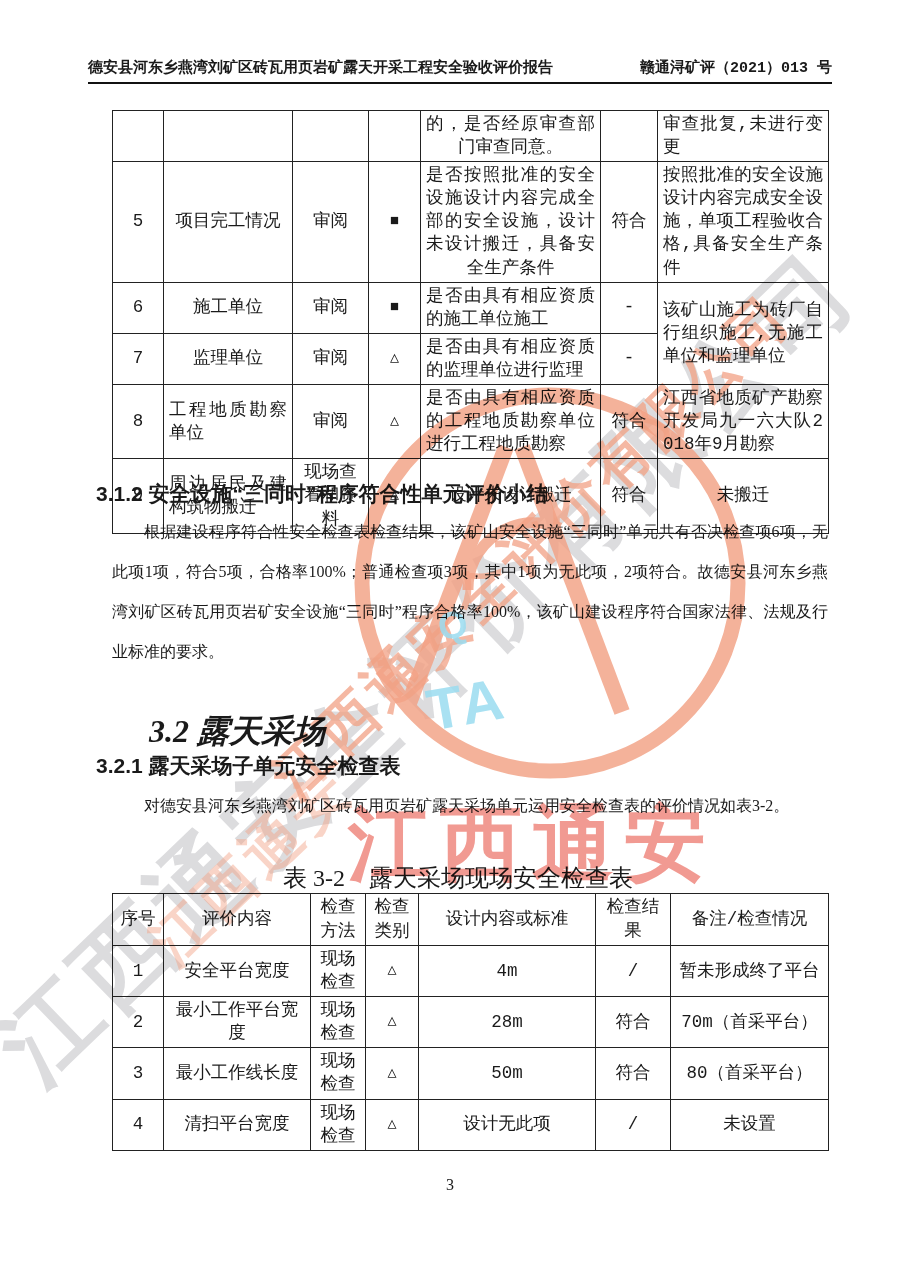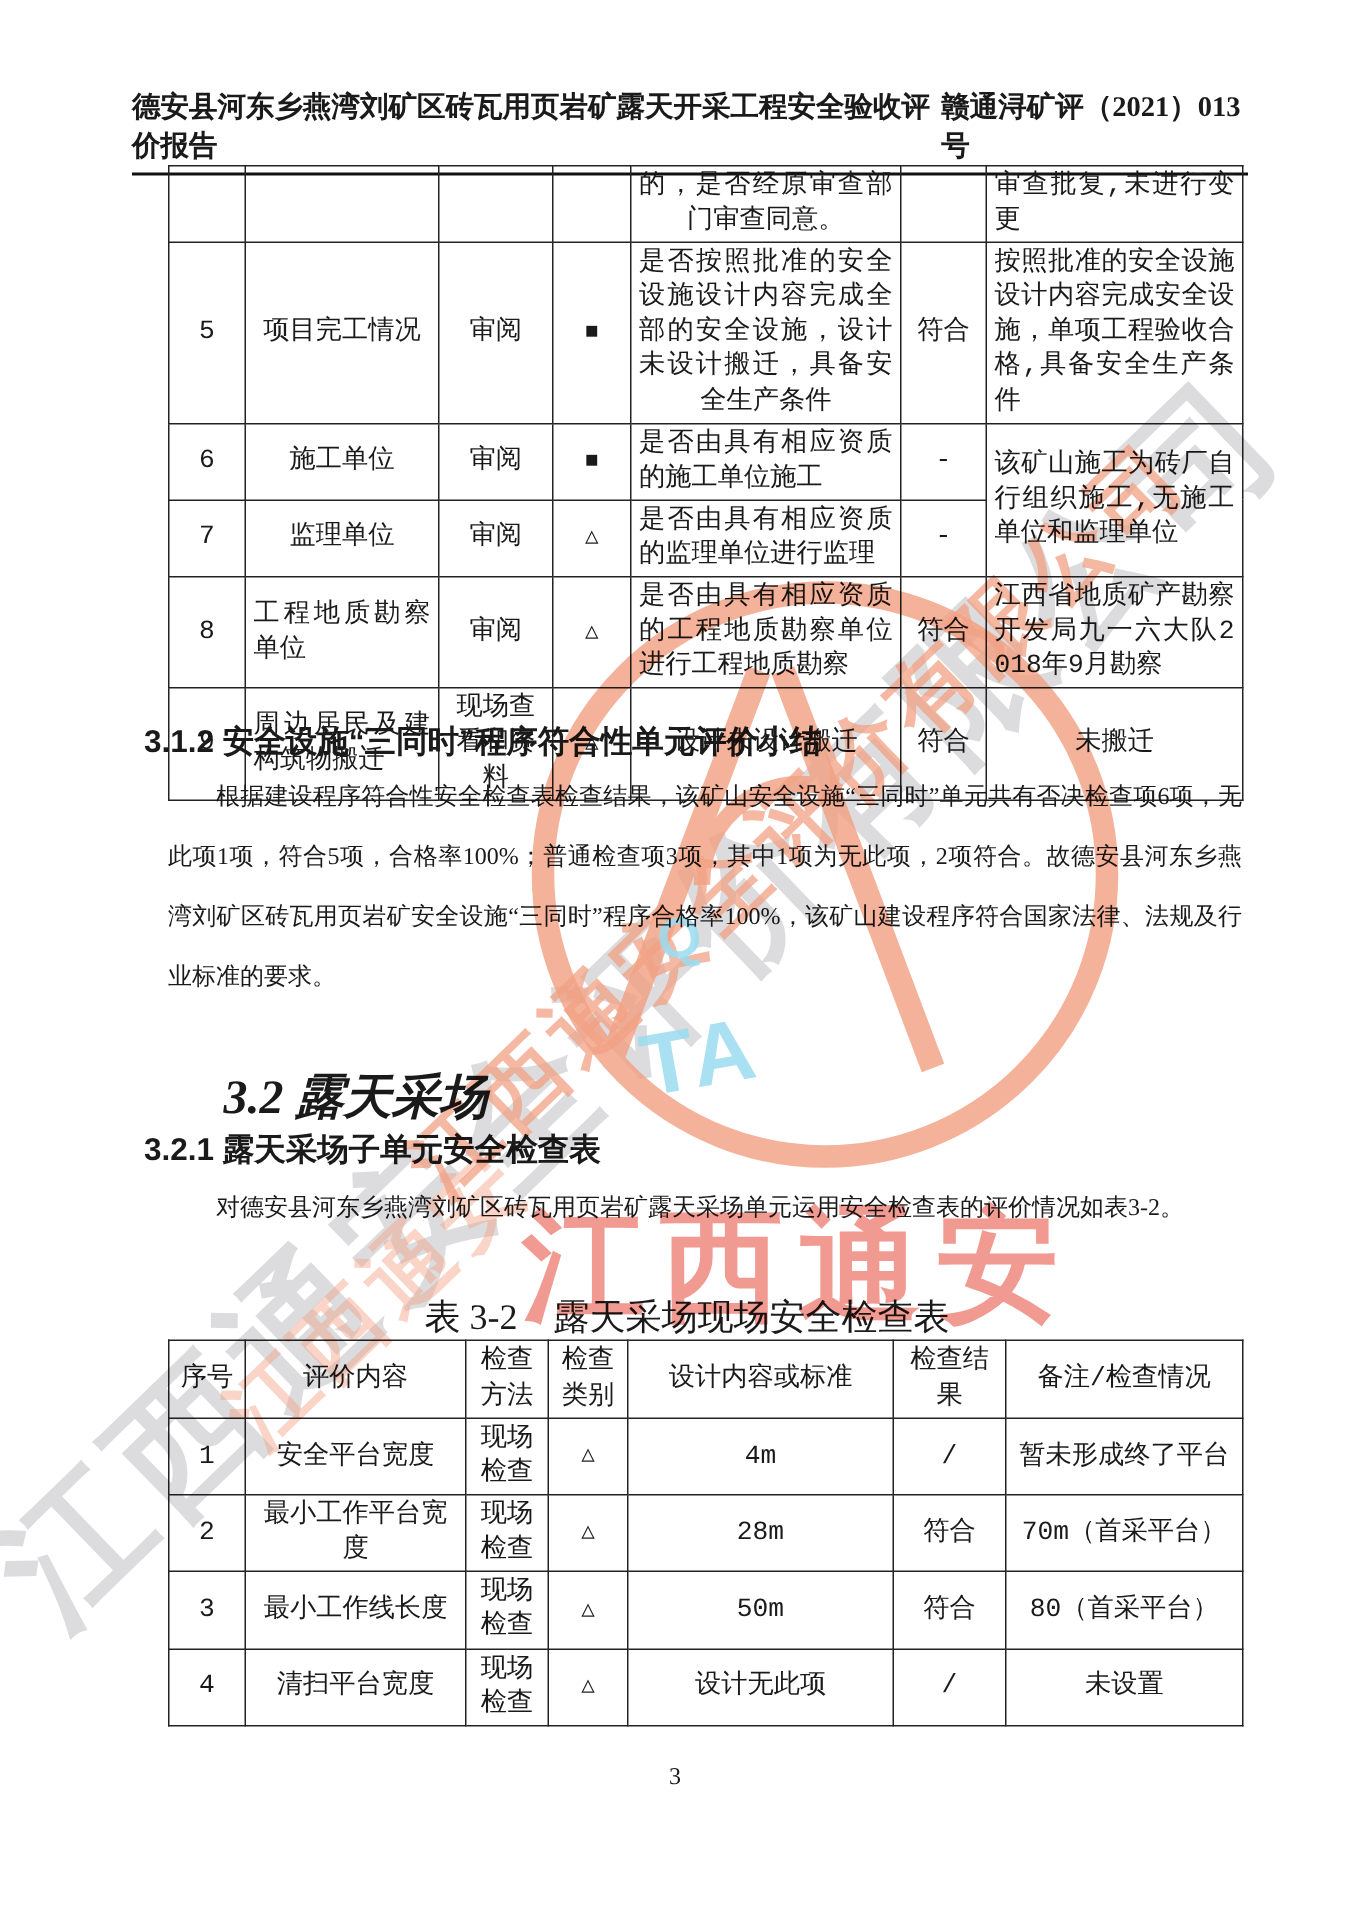--- a/index.html
+++ b/index.html
@@ -5,22 +5,23 @@
   html,body{margin:0;padding:0;background:#888;}
   .page{
     position:relative;width:900px;height:1272px;background:#ffffff;
     margin:0 auto;overflow:hidden;
     font-family:"Liberation Serif","DejaVu Serif",serif;color:#1a1a1a;
   }
   
   .doc-header{
     position:absolute;top:58px;left:88px;right:68px;
     display:flex;justify-content:space-between;align-items:flex-end;
-    font-size:19px;font-weight:bold;padding-bottom:5px;
+    font-size:15px;font-weight:bold;padding-bottom:5px;
     border-bottom:2px solid #111;
+    font-family:Liberation Mono, monospace;
   }
   
   table.rpt{border-collapse:collapse;table-layout:fixed;width:716px;
     font-size:17.5px;line-height:1.32;font-family:Liberation Mono, monospace;}
   table.rpt td,table.rpt th{
     border:1.4px solid #222;padding:2px 5px;vertical-align:middle;
     font-weight:normal;word-break:break-all;overflow:hidden;
   }
   td.c,th.c{text-align:center;}
   td.l{text-align:center;padding-left:9px;}

